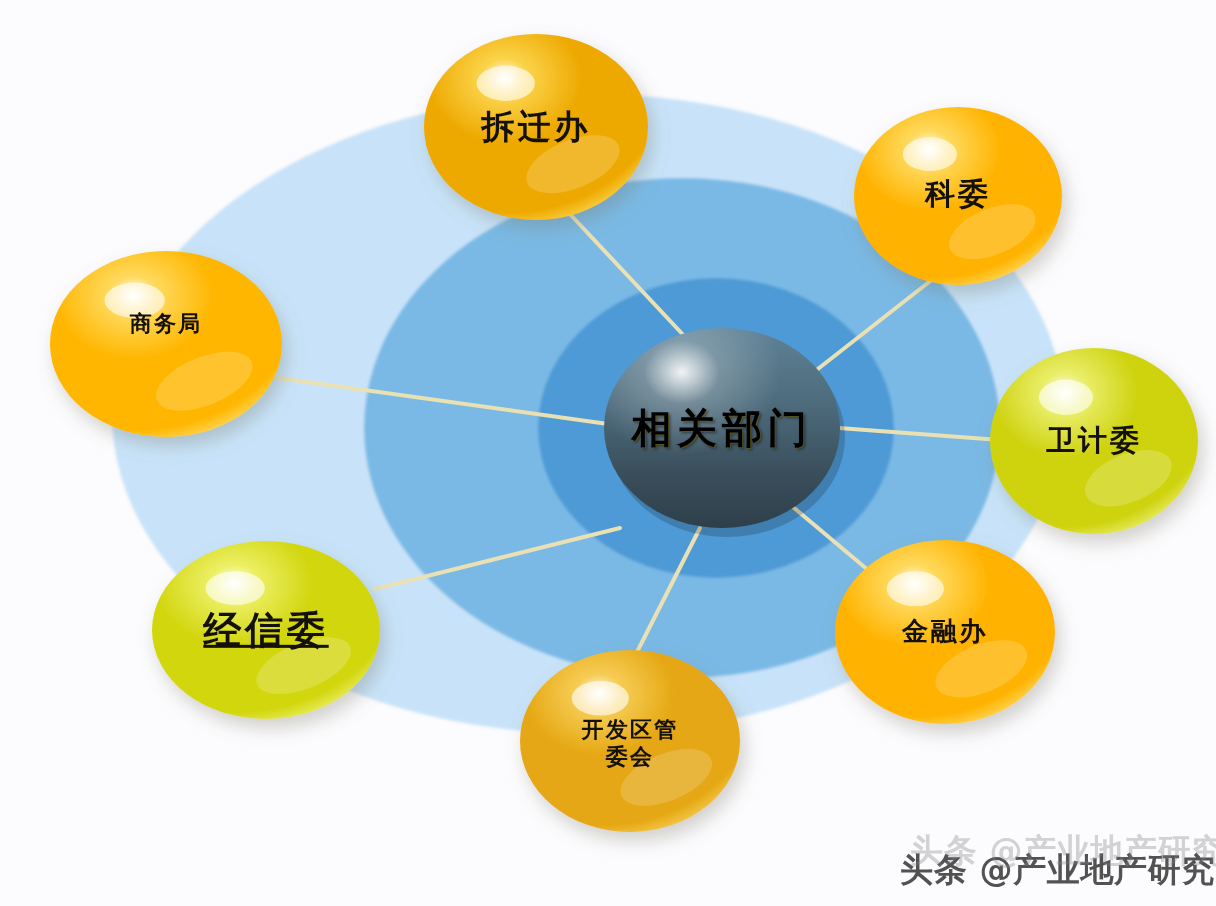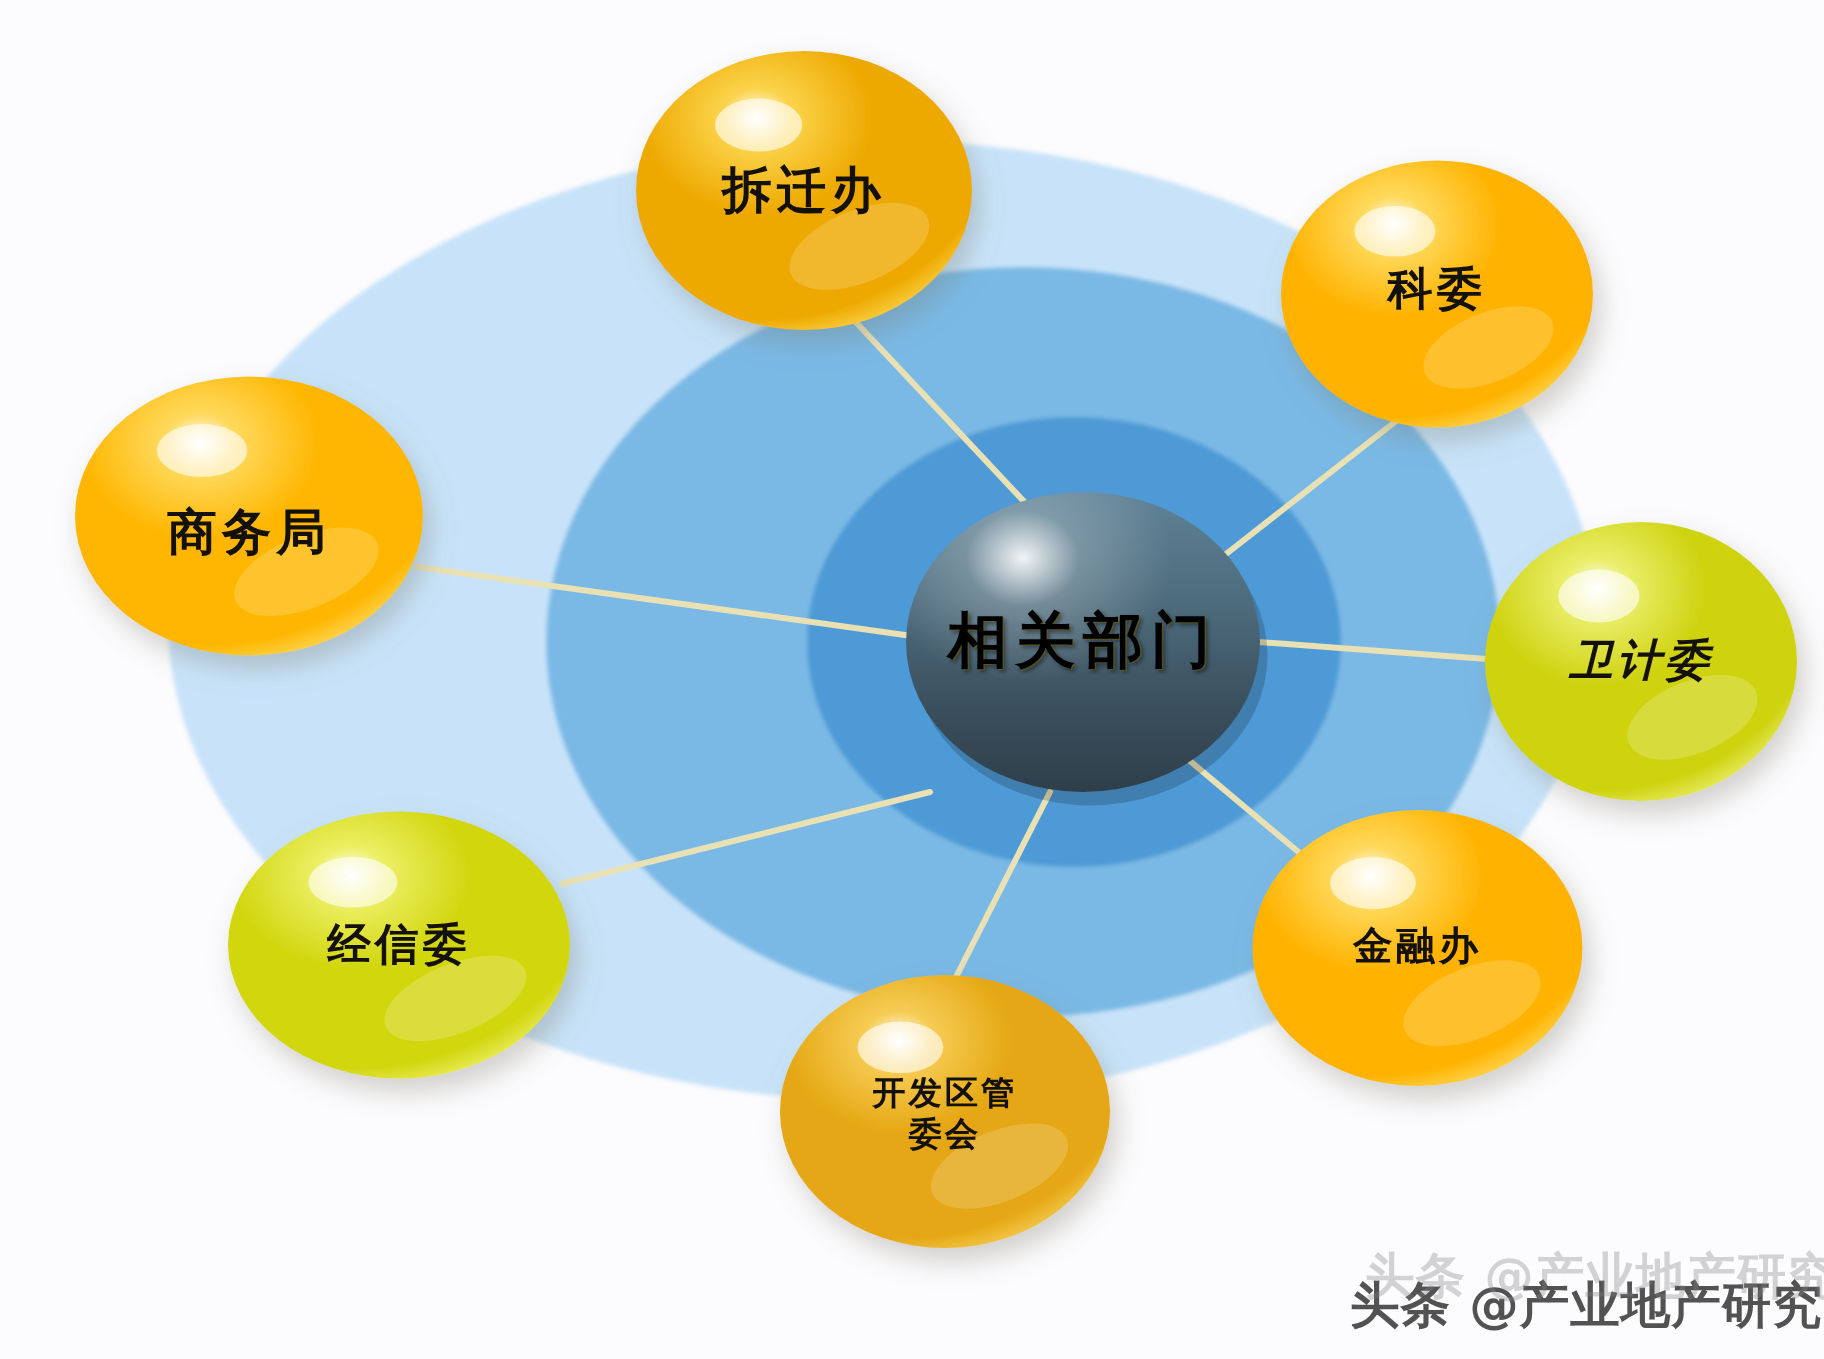--- a/index.html
+++ b/index.html
@@ -212,26 +212,26 @@
       <div class="hit" title="金融办" style="left: 945px; top: 632px; width: 220px; height: 184px;"></div>
       <div class="hit" title="开发区管委会" style="left: 630px; top: 741px; width: 220px; height: 182px;"></div>
       <div class="hit" title="经信委" style="left: 266px; top: 630px; width: 228px; height: 178px;"></div>
       <div class="hit" title="商务局" style="left: 166px; top: 344px; width: 232px; height: 186px;"></div>
       <div class="hit" title="相关部门" style="left: 722px; top: 428px; width: 236px; height: 200px;"></div>
     </div>
 
   <div id="labels">
       <div class="node-label" style="left: 536px; top: 127px; font-size: 33px;">拆迁办</div>
       <div class="node-label" style="left: 958px; top: 194px; font-size: 30px;">科委</div>
-      <div class="node-label" style="left: 1094px; top: 441px; font-size: 29px; font-style: italic;">卫计委</div>
+      <div class="node-label" style="left: 1094px; top: 441px; font-size: 29px;">卫计委</div>
       <div class="node-label" style="left: 945px; top: 632px; font-size: 26px;">金融办</div>
       <div class="node-label" style="left: 630px; top: 744px; font-size: 22px;">开发区管
 委会</div>
-      <div class="node-label" style="left: 266px; top: 630px; font-size: 29px;">经信委</div>
-      <div class="node-label" style="left: 166px; top: 355px; font-size: 33px;">商务局</div>
+      <div class="node-label" style="left: 266px; top: 630px; font-size: 38px; text-decoration: underline;">经信委</div>
+      <div class="node-label" style="left: 166px; top: 324px; font-size: 22px;">商务局</div>
       <div class="node-label center" style="left: 722px; top: 428px; font-size: 40px;">相关部门</div>
     </div>
 
   <div id="watermark" style="left: 900px; top: 848px; font-size: 33px;">
     <span class="ghost">头条 @产业地产研究</span>
     <span class="main">头条 @产业地产研究</span>
   </div>
 
 </div>
 

